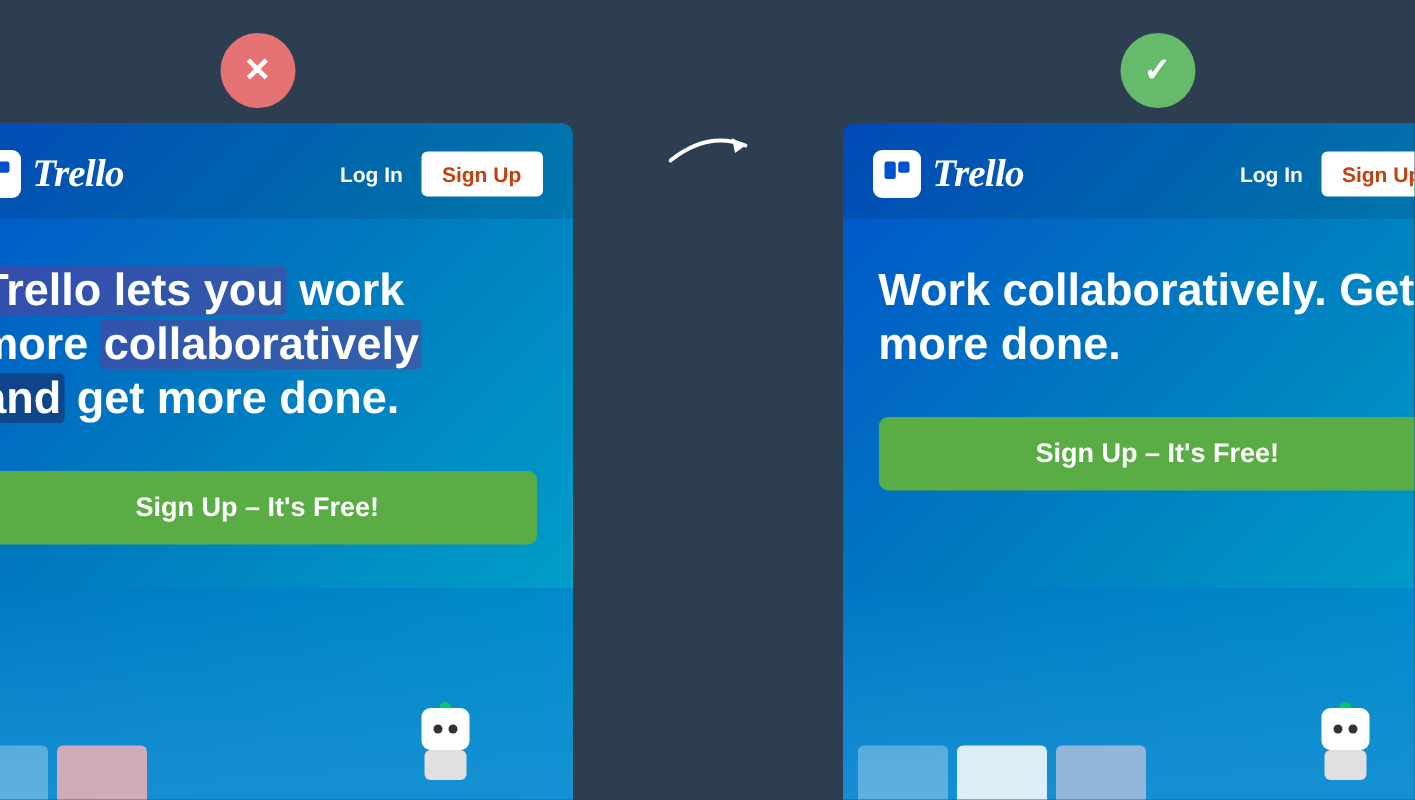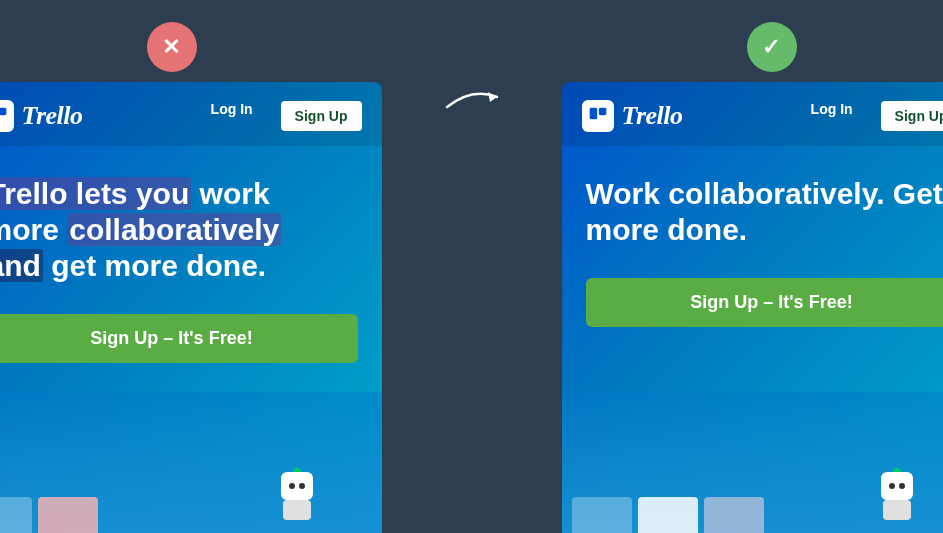--- a/index.html
+++ b/index.html
@@ -69,33 +69,34 @@
       font-size: 26px;
       font-weight: bold;
       color: white;
       font-style: italic;
       font-family: Liberation Serif, serif;
       letter-spacing: -0.5px;
     }
 
     .header-nav {
       display: flex;
-      gap: 28px;
+      align-items: center;
+      gap: 12px;
     }
 
     .login-link {
       color: white;
       font-size: 14px;
       font-weight: 600;
       text-decoration: none;
     }
 
     .signup-btn {
       background: white;
-      color: #14532d;
+      color: #c2410c;
       border: none;
       border-radius: 4px;
       padding: 7px 14px;
       font-size: 14px;
       font-weight: 700;
       cursor: pointer;
     }
 
     
     .panel-bad .panel-content {

